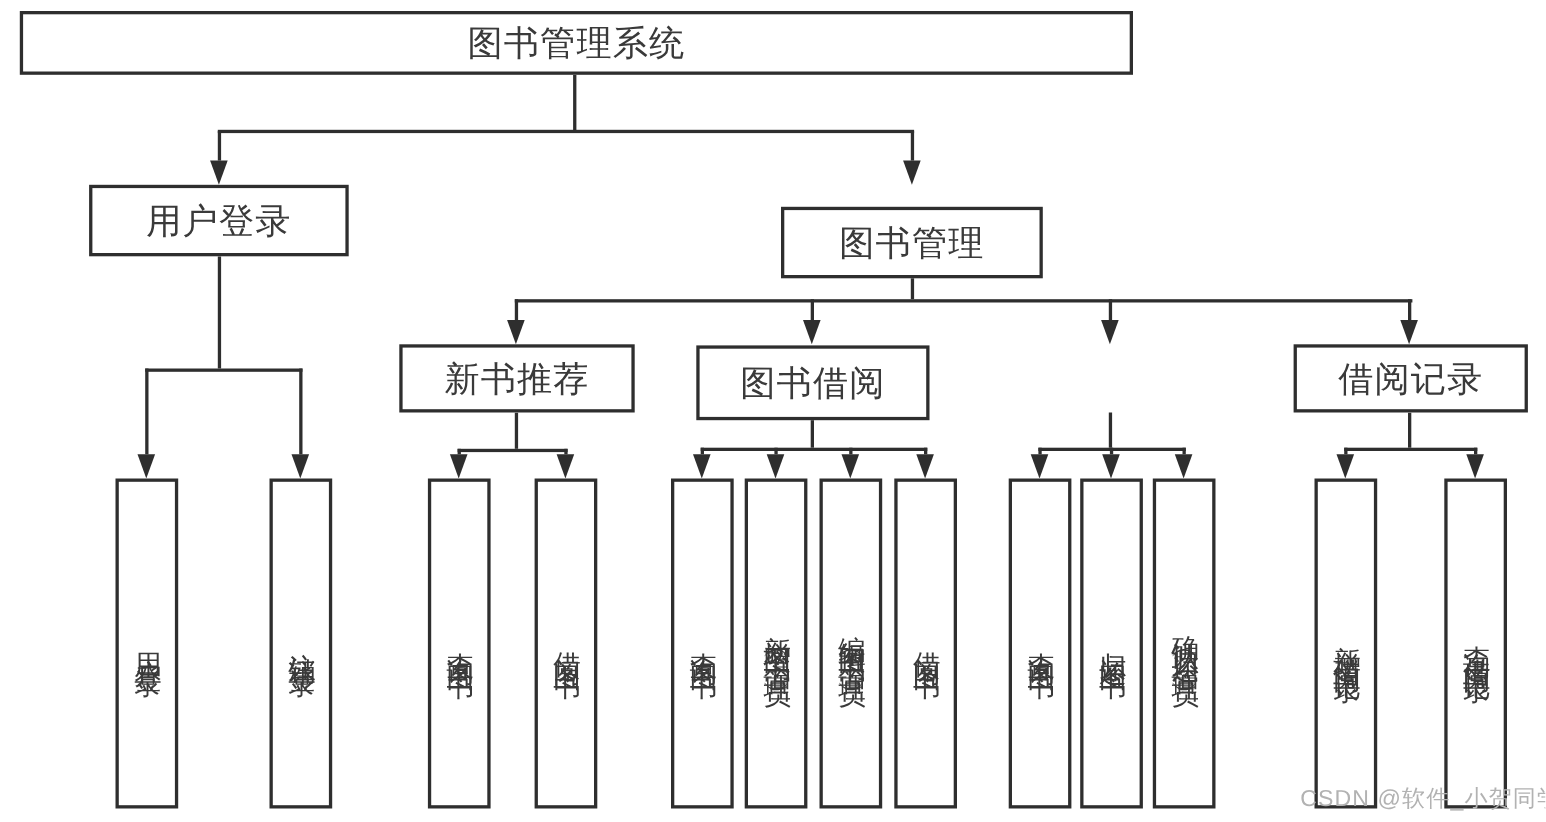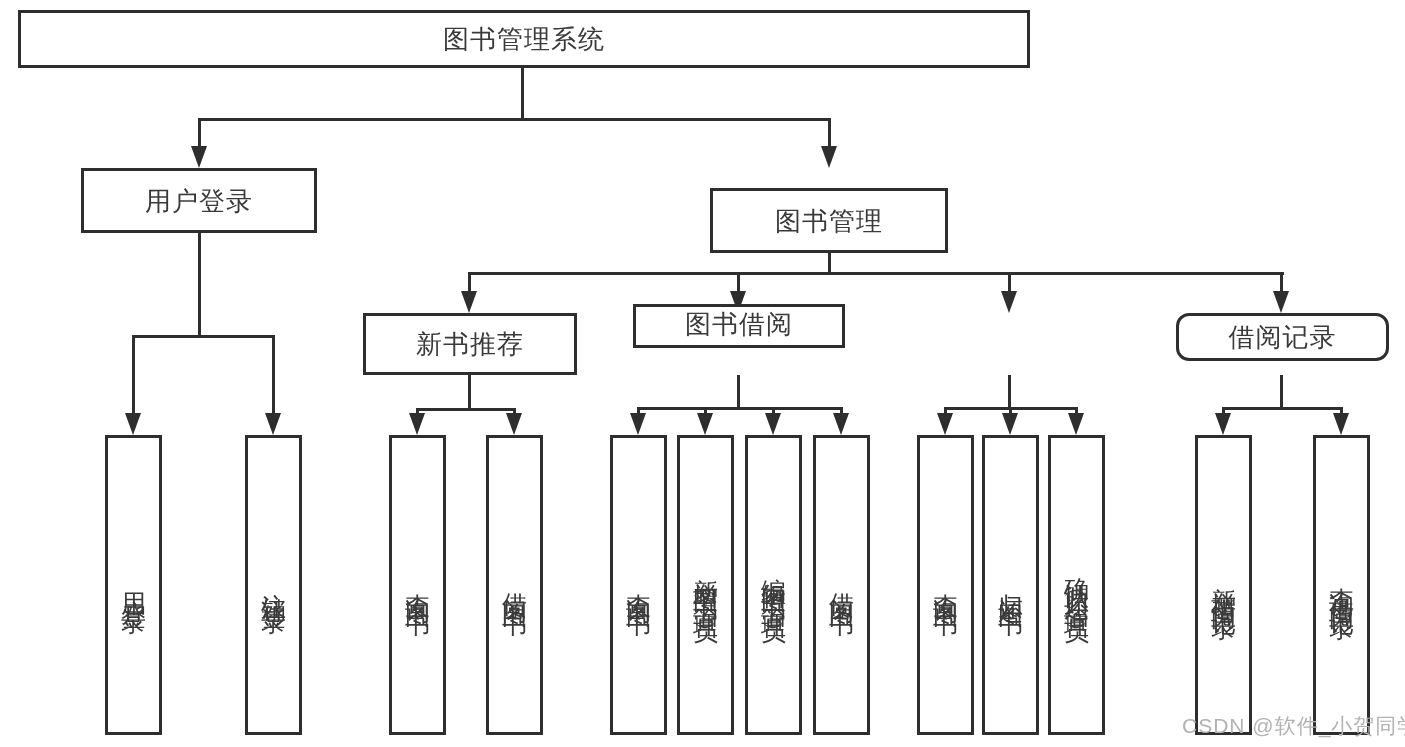--- a/index.html
+++ b/index.html
@@ -5,21 +5,21 @@
   html,body{margin:0;padding:0;background:#ffffff;}
   .canvas{
     position:relative;width:1405px;height:747px;background:#ffffff;overflow:hidden;
     font-family:"Liberation Sans","DejaVu Sans",sans-serif;
   }
   
   .node{
     position:absolute;box-sizing:border-box;background:#ffffff;
     border:3px solid #2e2e2e;color:#3a3a3a;
     display:flex;align-items:center;justify-content:center;
-    font-size:26px;letter-spacing:1px;z-index:2;line-height:1;
+    font-size:32px;letter-spacing:1px;z-index:2;line-height:1;
   }
   .vnode{font-size:25px;}
   .vnode .vtxt{
     writing-mode:vertical-rl;text-orientation:mixed;
     letter-spacing:6px;white-space:nowrap;line-height:1;
   }
   
   .cline{position:absolute;background:#2e2e2e;z-index:1;}
   
   .arrow{position:absolute;width:3px;background:#2e2e2e;z-index:1;}
@@ -85,24 +85,24 @@
   <div class="node" style="left:81px;top:168px;width:236px;height:65px;">
     <span>用户登录</span>
   </div>
   <div class="node" style="left:710px;top:168px;width:238px;height:65px;margin-top:20px;">
     <span>图书管理</span>
   </div>
 
   <div class="node" style="left:363px;top:313px;width:214px;height:62px;text-align:right;">
     <span>新书推荐</span>
   </div>
-  <div class="node" style="left:633px;top:304px;width:212px;height:44px;font-family:Liberation Mono, monospace;">
+  <div class="node" style="left:633px;top:314px;width:212px;height:68px;">
     <span>图书借阅</span>
   </div>
-  <div class="node" style="left:1176px;top:313px;width:213px;height:48px;border-radius:13px;">
+  <div class="node" style="left:1176px;top:313px;width:213px;height:62px;">
     <span>借阅记录</span>
   </div>
 
   <div class="node vnode" style="left:105px;top:435px;width:57px;height:300px;">
     <span class="vtxt">用户登录</span>
   </div>
   <div class="node vnode" style="left:245px;top:435px;width:57px;height:300px;">
     <span class="vtxt">注销登录</span>
   </div>
 

